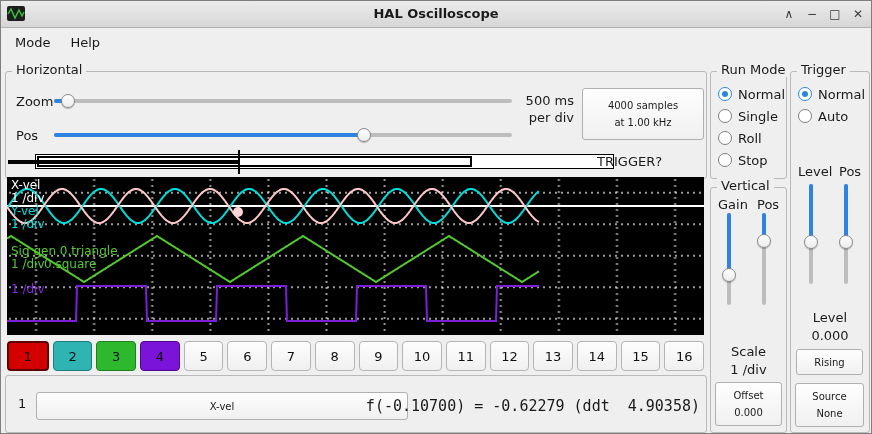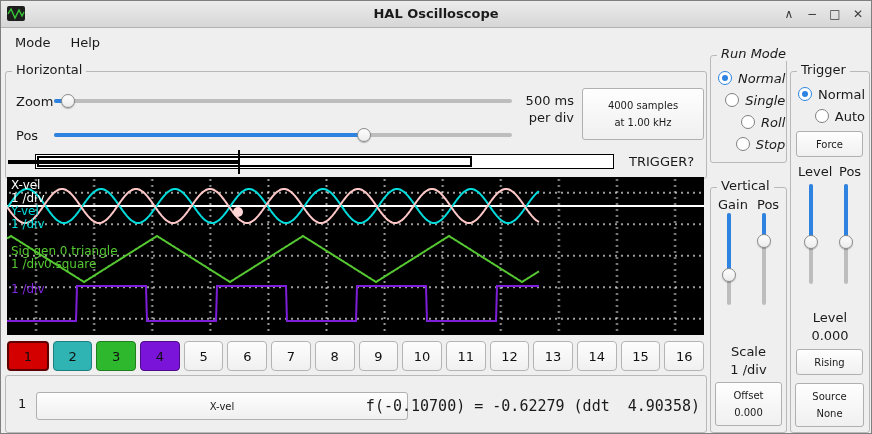--- a/index.html
+++ b/index.html
@@ -40,21 +40,21 @@
       radial-gradient(circle,rgba(225,225,225,.7) .8px,transparent 1.4px);
     background-size:58.1px 6px,6px 31.5px;}
   .scope svg{position:absolute;left:0;top:0;}
   .scope-label{position:absolute;font-size:12px;line-height:13px;white-space:nowrap;}
   .chan-row{position:absolute;left:6px;top:340px;width:697px;height:30px;display:flex;gap:4px;}
   .chan-btn{flex:1;height:30px;border:1px solid #b4b4b4;border-radius:4px;
     background:linear-gradient(#fdfdfd,#f0f0f0);font-family:inherit;font-size:13px;color:#101010;
     padding:0;box-sizing:border-box;}
   .chan-btn.sel{border-width:2px;}
   .radio-col{position:absolute;}
-  .radio-row{display:flex;align-items:center;gap:6px;height:22px;justify-content:flex-end;}
+  .radio-row{display:flex;align-items:center;gap:6px;height:22px;}
   .radio{width:14px;height:14px;border-radius:50%;background:#fff;border:1px solid #808080;
     box-sizing:border-box;position:relative;flex:none;}
   .radio.sel{border-color:var(--accent);}
   .radio.sel::after{content:"";position:absolute;left:3px;top:3px;width:6px;height:6px;border-radius:50%;background:var(--accent);}
   .readout{position:absolute;font-family:"DejaVu Sans Mono","Liberation Mono",monospace;font-size:15px;white-space:pre;}
   .center-text{position:absolute;left:0;right:0;text-align:center;white-space:nowrap;}
 </style>
 </head>
 <body>
 
@@ -102,21 +102,21 @@
       <div class="htrack"></div>
       <div class="hfill" style="width:310px;"></div>
       <div class="shandle" style="left:303px;top:1px;"></div>
     </div>
     <div class="timeline" style="left:2px;top:78px;width:622px;height:24px;">
       <div class="tl-rect" style="left:27px;top:4px;width:579px;height:15px;"></div>
       <div class="tl-inner" style="left:29px;top:6px;width:435px;height:11px;"></div>
       <div class="tl-bar" style="left:0;top:10px;width:231px;height:4px;"></div>
       <div class="tl-bar" style="left:230px;top:0;width:2px;height:24px;"></div>
     </div>
-    <span class="lbl" style="left:623px;top:82px;">TRIGGER?</span>
+    <span class="lbl" style="left:591px;top:82px;">TRIGGER?</span>
   </div>
 
   <div class="scope">
     <svg id="wave-svg" width="697" height="158">
         <polyline points="0,29.0 1,29.0 2,29.0 3,29.0 4,29.0 5,29.0 6,29.0 7,29.0 8,29.0 9,29.0 10,29.0 11,29.0 12,29.0 13,29.0 14,29.0 15,29.0 16,29.0 17,29.0 18,29.0 19,29.0 20,29.0 21,29.0 22,29.0 23,29.0 24,29.0 25,29.0 26,29.0 27,29.0 28,29.0 29,29.0 30,29.0 31,29.0 32,29.0 33,29.0 34,29.0 35,29.0 36,29.0 37,29.0 38,29.0 39,29.0 40,29.0 41,29.0 42,29.0 43,29.0 44,29.0 45,29.0 46,29.0 47,29.0 48,29.0 49,29.0 50,29.0 51,29.0 52,29.0 53,29.0 54,29.0 55,29.0 56,29.0 57,29.0 58,29.0 59,29.0 60,29.0 61,29.0 62,29.0 63,29.0 64,29.0 65,29.0 66,29.0 67,29.0 68,29.0 69,29.0 70,29.0 71,29.0 72,29.0 73,29.0 74,29.0 75,29.0 76,29.0 77,29.0 78,29.0 79,29.0 80,29.0 81,29.0 82,29.0 83,29.0 84,29.0 85,29.0 86,29.0 87,29.0 88,29.0 89,29.0 90,29.0 91,29.0 92,29.0 93,29.0 94,29.0 95,29.0 96,29.0 97,29.0 98,29.0 99,29.0 100,29.0 101,29.0 102,29.0 103,29.0 104,29.0 105,29.0 106,29.0 107,29.0 108,29.0 109,29.0 110,29.0 111,29.0 112,29.0 113,29.0 114,29.0 115,29.0 116,29.0 117,29.0 118,29.0 119,29.0 120,29.0 121,29.0 122,29.0 123,29.0 124,29.0 125,29.0 126,29.0 127,29.0 128,29.0 129,29.0 130,29.0 131,29.0 132,29.0 133,29.0 134,29.0 135,29.0 136,29.0 137,29.0 138,29.0 139,29.0 140,29.0 141,29.0 142,29.0 143,29.0 144,29.0 145,29.0 146,29.0 147,29.0 148,29.0 149,29.0 150,29.0 151,29.0 152,29.0 153,29.0 154,29.0 155,29.0 156,29.0 157,29.0 158,29.0 159,29.0 160,29.0 161,29.0 162,29.0 163,29.0 164,29.0 165,29.0 166,29.0 167,29.0 168,29.0 169,29.0 170,29.0 171,29.0 172,29.0 173,29.0 174,29.0 175,29.0 176,29.0 177,29.0 178,29.0 179,29.0 180,29.0 181,29.0 182,29.0 183,29.0 184,29.0 185,29.0 186,29.0 187,29.0 188,29.0 189,29.0 190,29.0 191,29.0 192,29.0 193,29.0 194,29.0 195,29.0 196,29.0 197,29.0 198,29.0 199,29.0 200,29.0 201,29.0 202,29.0 203,29.0 204,29.0 205,29.0 206,29.0 207,29.0 208,29.0 209,29.0 210,29.0 211,29.0 212,29.0 213,29.0 214,29.0 215,29.0 216,29.0 217,29.0 218,29.0 219,29.0 220,29.0 221,29.0 222,29.0 223,29.0 224,29.0 225,29.0 226,29.0 227,29.0 228,29.0 229,29.0 230,29.0 231,29.0 232,29.0 233,29.0 234,29.0 235,29.0 236,29.0 237,29.0 238,29.0 239,29.0 240,29.0 241,29.0 242,29.0 243,29.0 244,29.0 245,29.0 246,29.0 247,29.0 248,29.0 249,29.0 250,29.0 251,29.0 252,29.0 253,29.0 254,29.0 255,29.0 256,29.0 257,29.0 258,29.0 259,29.0 260,29.0 261,29.0 262,29.0 263,29.0 264,29.0 265,29.0 266,29.0 267,29.0 268,29.0 269,29.0 270,29.0 271,29.0 272,29.0 273,29.0 274,29.0 275,29.0 276,29.0 277,29.0 278,29.0 279,29.0 280,29.0 281,29.0 282,29.0 283,29.0 284,29.0 285,29.0 286,29.0 287,29.0 288,29.0 289,29.0 290,29.0 291,29.0 292,29.0 293,29.0 294,29.0 295,29.0 296,29.0 297,29.0 298,29.0 299,29.0 300,29.0 301,29.0 302,29.0 303,29.0 304,29.0 305,29.0 306,29.0 307,29.0 308,29.0 309,29.0 310,29.0 311,29.0 312,29.0 313,29.0 314,29.0 315,29.0 316,29.0 317,29.0 318,29.0 319,29.0 320,29.0 321,29.0 322,29.0 323,29.0 324,29.0 325,29.0 326,29.0 327,29.0 328,29.0 329,29.0 330,29.0 331,29.0 332,29.0 333,29.0 334,29.0 335,29.0 336,29.0 337,29.0 338,29.0 339,29.0 340,29.0 341,29.0 342,29.0 343,29.0 344,29.0 345,29.0 346,29.0 347,29.0 348,29.0 349,29.0 350,29.0 351,29.0 352,29.0 353,29.0 354,29.0 355,29.0 356,29.0 357,29.0 358,29.0 359,29.0 360,29.0 361,29.0 362,29.0 363,29.0 364,29.0 365,29.0 366,29.0 367,29.0 368,29.0 369,29.0 370,29.0 371,29.0 372,29.0 373,29.0 374,29.0 375,29.0 376,29.0 377,29.0 378,29.0 379,29.0 380,29.0 381,29.0 382,29.0 383,29.0 384,29.0 385,29.0 386,29.0 387,29.0 388,29.0 389,29.0 390,29.0 391,29.0 392,29.0 393,29.0 394,29.0 395,29.0 396,29.0 397,29.0 398,29.0 399,29.0 400,29.0 401,29.0 402,29.0 403,29.0 404,29.0 405,29.0 406,29.0 407,29.0 408,29.0 409,29.0 410,29.0 411,29.0 412,29.0 413,29.0 414,29.0 415,29.0 416,29.0 417,29.0 418,29.0 419,29.0 420,29.0 421,29.0 422,29.0 423,29.0 424,29.0 425,29.0 426,29.0 427,29.0 428,29.0 429,29.0 430,29.0 431,29.0 432,29.0 433,29.0 434,29.0 435,29.0 436,29.0 437,29.0 438,29.0 439,29.0 440,29.0 441,29.0 442,29.0 443,29.0 444,29.0 445,29.0 446,29.0 447,29.0 448,29.0 449,29.0 450,29.0 451,29.0 452,29.0 453,29.0 454,29.0 455,29.0 456,29.0 457,29.0 458,29.0 459,29.0 460,29.0 461,29.0 462,29.0 463,29.0 464,29.0 465,29.0 466,29.0 467,29.0 468,29.0 469,29.0 470,29.0 471,29.0 472,29.0 473,29.0 474,29.0 475,29.0 476,29.0 477,29.0 478,29.0 479,29.0 480,29.0 481,29.0 482,29.0 483,29.0 484,29.0 485,29.0 486,29.0 487,29.0 488,29.0 489,29.0 490,29.0 491,29.0 492,29.0 493,29.0 494,29.0 495,29.0 496,29.0 497,29.0 498,29.0 499,29.0 500,29.0 501,29.0 502,29.0 503,29.0 504,29.0 505,29.0 506,29.0 507,29.0 508,29.0 509,29.0 510,29.0 511,29.0 512,29.0 513,29.0 514,29.0 515,29.0 516,29.0 517,29.0 518,29.0 519,29.0 520,29.0 521,29.0 522,29.0 523,29.0 524,29.0 525,29.0 526,29.0 527,29.0 528,29.0 529,29.0 530,29.0 531,29.0 532,29.0 533,29.0 534,29.0 535,29.0 536,29.0 537,29.0 538,29.0 539,29.0 540,29.0 541,29.0 542,29.0 543,29.0 544,29.0 545,29.0 546,29.0 547,29.0 548,29.0 549,29.0 550,29.0 551,29.0 552,29.0 553,29.0 554,29.0 555,29.0 556,29.0 557,29.0 558,29.0 559,29.0 560,29.0 561,29.0 562,29.0 563,29.0 564,29.0 565,29.0 566,29.0 567,29.0 568,29.0 569,29.0 570,29.0 571,29.0 572,29.0 573,29.0 574,29.0 575,29.0 576,29.0 577,29.0 578,29.0 579,29.0 580,29.0 581,29.0 582,29.0 583,29.0 584,29.0 585,29.0 586,29.0 587,29.0 588,29.0 589,29.0 590,29.0 591,29.0 592,29.0 593,29.0 594,29.0 595,29.0 596,29.0 597,29.0 598,29.0 599,29.0 600,29.0 601,29.0 602,29.0 603,29.0 604,29.0 605,29.0 606,29.0 607,29.0 608,29.0 609,29.0 610,29.0 611,29.0 612,29.0 613,29.0 614,29.0 615,29.0 616,29.0 617,29.0 618,29.0 619,29.0 620,29.0 621,29.0 622,29.0 623,29.0 624,29.0 625,29.0 626,29.0 627,29.0 628,29.0 629,29.0 630,29.0 631,29.0 632,29.0 633,29.0 634,29.0 635,29.0 636,29.0 637,29.0 638,29.0 639,29.0 640,29.0 641,29.0 642,29.0 643,29.0 644,29.0 645,29.0 646,29.0 647,29.0 648,29.0 649,29.0 650,29.0 651,29.0 652,29.0 653,29.0 654,29.0 655,29.0 656,29.0 657,29.0 658,29.0 659,29.0 660,29.0 661,29.0 662,29.0 663,29.0 664,29.0 665,29.0 666,29.0 667,29.0 668,29.0 669,29.0 670,29.0 671,29.0 672,29.0 673,29.0 674,29.0 675,29.0 676,29.0 677,29.0 678,29.0 679,29.0 680,29.0 681,29.0 682,29.0 683,29.0 684,29.0 685,29.0 686,29.0 687,29.0 688,29.0 689,29.0 690,29.0 691,29.0 692,29.0 693,29.0 694,29.0 695,29.0 696,29.0 697,29.0" fill="none" stroke="#ffffff" stroke-width="2"></polyline>
         <polyline points="0,31.2 1,29.7 2,28.3 3,26.8 4,25.4 5,24.0 6,22.7 7,21.3 8,20.1 9,18.9 10,17.8 11,16.7 12,15.8 13,14.9 14,14.2 15,13.5 16,13.0 17,12.5 18,12.2 19,12.1 20,12.0 21,12.1 22,12.2 23,12.5 24,13.0 25,13.5 26,14.2 27,14.9 28,15.8 29,16.7 30,17.8 31,18.9 32,20.1 33,21.3 34,22.7 35,24.0 36,25.4 37,26.8 38,28.3 39,29.7 40,31.2 41,32.6 42,34.0 43,35.3 44,36.7 45,37.9 46,39.1 47,40.2 48,41.3 49,42.2 50,43.1 51,43.8 52,44.5 53,45.0 54,45.5 55,45.8 56,45.9 57,46.0 58,45.9 59,45.8 60,45.5 61,45.0 62,44.5 63,43.8 64,43.1 65,42.2 66,41.3 67,40.2 68,39.1 69,37.9 70,36.7 71,35.3 72,34.0 73,32.6 74,31.2 75,29.7 76,28.3 77,26.8 78,25.4 79,24.0 80,22.7 81,21.3 82,20.1 83,18.9 84,17.8 85,16.7 86,15.8 87,14.9 88,14.2 89,13.5 90,13.0 91,12.5 92,12.2 93,12.1 94,12.0 95,12.1 96,12.2 97,12.5 98,13.0 99,13.5 100,14.2 101,14.9 102,15.8 103,16.7 104,17.8 105,18.9 106,20.1 107,21.3 108,22.7 109,24.0 110,25.4 111,26.8 112,28.3 113,29.7 114,31.2 115,32.6 116,34.0 117,35.3 118,36.7 119,37.9 120,39.1 121,40.2 122,41.3 123,42.2 124,43.1 125,43.8 126,44.5 127,45.0 128,45.5 129,45.8 130,45.9 131,46.0 132,45.9 133,45.8 134,45.5 135,45.0 136,44.5 137,43.8 138,43.1 139,42.2 140,41.3 141,40.2 142,39.1 143,37.9 144,36.7 145,35.3 146,34.0 147,32.6 148,31.2 149,29.7 150,28.3 151,26.8 152,25.4 153,24.0 154,22.7 155,21.3 156,20.1 157,18.9 158,17.8 159,16.7 160,15.8 161,14.9 162,14.2 163,13.5 164,13.0 165,12.5 166,12.2 167,12.1 168,12.0 169,12.1 170,12.2 171,12.5 172,13.0 173,13.5 174,14.2 175,14.9 176,15.8 177,16.7 178,17.8 179,18.9 180,20.1 181,21.3 182,22.7 183,24.0 184,25.4 185,26.8 186,28.3 187,29.7 188,31.2 189,32.6 190,34.0 191,35.3 192,36.7 193,37.9 194,39.1 195,40.2 196,41.3 197,42.2 198,43.1 199,43.8 200,44.5 201,45.0 202,45.5 203,45.8 204,45.9 205,46.0 206,45.9 207,45.8 208,45.5 209,45.0 210,44.5 211,43.8 212,43.1 213,42.2 214,41.3 215,40.2 216,39.1 217,37.9 218,36.7 219,35.3 220,34.0 221,32.6 222,31.2 223,29.7 224,28.3 225,26.8 226,25.4 227,24.0 228,22.7 229,21.3 230,20.1 231,18.9 232,17.8 233,16.7 234,15.8 235,14.9 236,14.2 237,13.5 238,13.0 239,12.5 240,12.2 241,12.1 242,12.0 243,12.1 244,12.2 245,12.5 246,13.0 247,13.5 248,14.2 249,14.9 250,15.8 251,16.7 252,17.8 253,18.9 254,20.1 255,21.3 256,22.7 257,24.0 258,25.4 259,26.8 260,28.3 261,29.7 262,31.2 263,32.6 264,34.0 265,35.3 266,36.7 267,37.9 268,39.1 269,40.2 270,41.3 271,42.2 272,43.1 273,43.8 274,44.5 275,45.0 276,45.5 277,45.8 278,45.9 279,46.0 280,45.9 281,45.8 282,45.5 283,45.0 284,44.5 285,43.8 286,43.1 287,42.2 288,41.3 289,40.2 290,39.1 291,37.9 292,36.7 293,35.3 294,34.0 295,32.6 296,31.2 297,29.7 298,28.3 299,26.8 300,25.4 301,24.0 302,22.7 303,21.3 304,20.1 305,18.9 306,17.8 307,16.7 308,15.8 309,14.9 310,14.2 311,13.5 312,13.0 313,12.5 314,12.2 315,12.1 316,12.0 317,12.1 318,12.2 319,12.5 320,13.0 321,13.5 322,14.2 323,14.9 324,15.8 325,16.7 326,17.8 327,18.9 328,20.1 329,21.3 330,22.7 331,24.0 332,25.4 333,26.8 334,28.3 335,29.7 336,31.2 337,32.6 338,34.0 339,35.3 340,36.7 341,37.9 342,39.1 343,40.2 344,41.3 345,42.2 346,43.1 347,43.8 348,44.5 349,45.0 350,45.5 351,45.8 352,45.9 353,46.0 354,45.9 355,45.8 356,45.5 357,45.0 358,44.5 359,43.8 360,43.1 361,42.2 362,41.3 363,40.2 364,39.1 365,37.9 366,36.7 367,35.3 368,34.0 369,32.6 370,31.2 371,29.7 372,28.3 373,26.8 374,25.4 375,24.0 376,22.7 377,21.3 378,20.1 379,18.9 380,17.8 381,16.7 382,15.8 383,14.9 384,14.2 385,13.5 386,13.0 387,12.5 388,12.2 389,12.1 390,12.0 391,12.1 392,12.2 393,12.5 394,13.0 395,13.5 396,14.2 397,14.9 398,15.8 399,16.7 400,17.8 401,18.9 402,20.1 403,21.3 404,22.7 405,24.0 406,25.4 407,26.8 408,28.3 409,29.7 410,31.2 411,32.6 412,34.0 413,35.3 414,36.7 415,37.9 416,39.1 417,40.2 418,41.3 419,42.2 420,43.1 421,43.8 422,44.5 423,45.0 424,45.5 425,45.8 426,45.9 427,46.0 428,45.9 429,45.8 430,45.5 431,45.0 432,44.5 433,43.8 434,43.1 435,42.2 436,41.3 437,40.2 438,39.1 439,37.9 440,36.7 441,35.3 442,34.0 443,32.6 444,31.2 445,29.7 446,28.3 447,26.8 448,25.4 449,24.0 450,22.7 451,21.3 452,20.1 453,18.9 454,17.8 455,16.7 456,15.8 457,14.9 458,14.2 459,13.5 460,13.0 461,12.5 462,12.2 463,12.1 464,12.0 465,12.1 466,12.2 467,12.5 468,13.0 469,13.5 470,14.2 471,14.9 472,15.8 473,16.7 474,17.8 475,18.9 476,20.1 477,21.3 478,22.7 479,24.0 480,25.4 481,26.8 482,28.3 483,29.7 484,31.2 485,32.6 486,34.0 487,35.3 488,36.7 489,37.9 490,39.1 491,40.2 492,41.3 493,42.2 494,43.1 495,43.8 496,44.5 497,45.0 498,45.5 499,45.8 500,45.9 501,46.0 502,45.9 503,45.8 504,45.5 505,45.0 506,44.5 507,43.8 508,43.1 509,42.2 510,41.3 511,40.2 512,39.1 513,37.9 514,36.7 515,35.3 516,34.0 517,32.6 518,31.2 519,29.7 520,28.3 521,26.8 522,25.4 523,24.0 524,22.7 525,21.3 526,20.1 527,18.9 528,17.8 529,16.7 530,15.8 531,14.9 532,14.2" fill="none" stroke="#00dcdc" stroke-width="2"></polyline>
         <polyline points="0,29.7 1,31.2 2,32.6 3,34.0 4,35.3 5,36.7 6,37.9 7,39.1 8,40.2 9,41.3 10,42.2 11,43.1 12,43.8 13,44.5 14,45.0 15,45.5 16,45.8 17,45.9 18,46.0 19,45.9 20,45.8 21,45.5 22,45.0 23,44.5 24,43.8 25,43.1 26,42.2 27,41.3 28,40.2 29,39.1 30,37.9 31,36.7 32,35.3 33,34.0 34,32.6 35,31.2 36,29.7 37,28.3 38,26.8 39,25.4 40,24.0 41,22.7 42,21.3 43,20.1 44,18.9 45,17.8 46,16.7 47,15.8 48,14.9 49,14.2 50,13.5 51,13.0 52,12.5 53,12.2 54,12.1 55,12.0 56,12.1 57,12.2 58,12.5 59,13.0 60,13.5 61,14.2 62,14.9 63,15.8 64,16.7 65,17.8 66,18.9 67,20.1 68,21.3 69,22.7 70,24.0 71,25.4 72,26.8 73,28.3 74,29.7 75,31.2 76,32.6 77,34.0 78,35.3 79,36.7 80,37.9 81,39.1 82,40.2 83,41.3 84,42.2 85,43.1 86,43.8 87,44.5 88,45.0 89,45.5 90,45.8 91,45.9 92,46.0 93,45.9 94,45.8 95,45.5 96,45.0 97,44.5 98,43.8 99,43.1 100,42.2 101,41.3 102,40.2 103,39.1 104,37.9 105,36.7 106,35.3 107,34.0 108,32.6 109,31.2 110,29.7 111,28.3 112,26.8 113,25.4 114,24.0 115,22.7 116,21.3 117,20.1 118,18.9 119,17.8 120,16.7 121,15.8 122,14.9 123,14.2 124,13.5 125,13.0 126,12.5 127,12.2 128,12.1 129,12.0 130,12.1 131,12.2 132,12.5 133,13.0 134,13.5 135,14.2 136,14.9 137,15.8 138,16.7 139,17.8 140,18.9 141,20.1 142,21.3 143,22.7 144,24.0 145,25.4 146,26.8 147,28.3 148,29.7 149,31.2 150,32.6 151,34.0 152,35.3 153,36.7 154,37.9 155,39.1 156,40.2 157,41.3 158,42.2 159,43.1 160,43.8 161,44.5 162,45.0 163,45.5 164,45.8 165,45.9 166,46.0 167,45.9 168,45.8 169,45.5 170,45.0 171,44.5 172,43.8 173,43.1 174,42.2 175,41.3 176,40.2 177,39.1 178,37.9 179,36.7 180,35.3 181,34.0 182,32.6 183,31.2 184,29.7 185,28.3 186,26.8 187,25.4 188,24.0 189,22.7 190,21.3 191,20.1 192,18.9 193,17.8 194,16.7 195,15.8 196,14.9 197,14.2 198,13.5 199,13.0 200,12.5 201,12.2 202,12.1 203,12.0 204,12.1 205,12.2 206,12.5 207,13.0 208,13.5 209,14.2 210,14.9 211,15.8 212,16.7 213,17.8 214,18.9 215,20.1 216,21.3 217,22.7 218,24.0 219,25.4 220,26.8 221,28.3 222,29.7 223,31.2 224,32.6 225,34.0 226,35.3 227,36.7 228,37.9 229,39.1 230,40.2 231,41.3 232,42.2 233,43.1 234,43.8 235,44.5 236,45.0 237,45.5 238,45.8 239,45.9 240,46.0 241,45.9 242,45.8 243,45.5 244,45.0 245,44.5 246,43.8 247,43.1 248,42.2 249,41.3 250,40.2 251,39.1 252,37.9 253,36.7 254,35.3 255,34.0 256,32.6 257,31.2 258,29.7 259,28.3 260,26.8 261,25.4 262,24.0 263,22.7 264,21.3 265,20.1 266,18.9 267,17.8 268,16.7 269,15.8 270,14.9 271,14.2 272,13.5 273,13.0 274,12.5 275,12.2 276,12.1 277,12.0 278,12.1 279,12.2 280,12.5 281,13.0 282,13.5 283,14.2 284,14.9 285,15.8 286,16.7 287,17.8 288,18.9 289,20.1 290,21.3 291,22.7 292,24.0 293,25.4 294,26.8 295,28.3 296,29.7 297,31.2 298,32.6 299,34.0 300,35.3 301,36.7 302,37.9 303,39.1 304,40.2 305,41.3 306,42.2 307,43.1 308,43.8 309,44.5 310,45.0 311,45.5 312,45.8 313,45.9 314,46.0 315,45.9 316,45.8 317,45.5 318,45.0 319,44.5 320,43.8 321,43.1 322,42.2 323,41.3 324,40.2 325,39.1 326,37.9 327,36.7 328,35.3 329,34.0 330,32.6 331,31.2 332,29.7 333,28.3 334,26.8 335,25.4 336,24.0 337,22.7 338,21.3 339,20.1 340,18.9 341,17.8 342,16.7 343,15.8 344,14.9 345,14.2 346,13.5 347,13.0 348,12.5 349,12.2 350,12.1 351,12.0 352,12.1 353,12.2 354,12.5 355,13.0 356,13.5 357,14.2 358,14.9 359,15.8 360,16.7 361,17.8 362,18.9 363,20.1 364,21.3 365,22.7 366,24.0 367,25.4 368,26.8 369,28.3 370,29.7 371,31.2 372,32.6 373,34.0 374,35.3 375,36.7 376,37.9 377,39.1 378,40.2 379,41.3 380,42.2 381,43.1 382,43.8 383,44.5 384,45.0 385,45.5 386,45.8 387,45.9 388,46.0 389,45.9 390,45.8 391,45.5 392,45.0 393,44.5 394,43.8 395,43.1 396,42.2 397,41.3 398,40.2 399,39.1 400,37.9 401,36.7 402,35.3 403,34.0 404,32.6 405,31.2 406,29.7 407,28.3 408,26.8 409,25.4 410,24.0 411,22.7 412,21.3 413,20.1 414,18.9 415,17.8 416,16.7 417,15.8 418,14.9 419,14.2 420,13.5 421,13.0 422,12.5 423,12.2 424,12.1 425,12.0 426,12.1 427,12.2 428,12.5 429,13.0 430,13.5 431,14.2 432,14.9 433,15.8 434,16.7 435,17.8 436,18.9 437,20.1 438,21.3 439,22.7 440,24.0 441,25.4 442,26.8 443,28.3 444,29.7 445,31.2 446,32.6 447,34.0 448,35.3 449,36.7 450,37.9 451,39.1 452,40.2 453,41.3 454,42.2 455,43.1 456,43.8 457,44.5 458,45.0 459,45.5 460,45.8 461,45.9 462,46.0 463,45.9 464,45.8 465,45.5 466,45.0 467,44.5 468,43.8 469,43.1 470,42.2 471,41.3 472,40.2 473,39.1 474,37.9 475,36.7 476,35.3 477,34.0 478,32.6 479,31.2 480,29.7 481,28.3 482,26.8 483,25.4 484,24.0 485,22.7 486,21.3 487,20.1 488,18.9 489,17.8 490,16.7 491,15.8 492,14.9 493,14.2 494,13.5 495,13.0 496,12.5 497,12.2 498,12.1 499,12.0 500,12.1 501,12.2 502,12.5 503,13.0 504,13.5 505,14.2 506,14.9 507,15.8 508,16.7 509,17.8 510,18.9 511,20.1 512,21.3 513,22.7 514,24.0 515,25.4 516,26.8 517,28.3 518,29.7 519,31.2 520,32.6 521,34.0 522,35.3 523,36.7 524,37.9 525,39.1 526,40.2 527,41.3 528,42.2 529,43.1 530,43.8 531,44.5 532,45.0" fill="none" stroke="#ffc8c8" stroke-width="2"></polyline>
         <polyline points="0,61.5 1,60.9 2,60.3 3,59.6 4,59.0 5,59.6 6,60.3 7,60.9 8,61.5 9,62.2 10,62.8 11,63.4 12,64.0 13,64.7 14,65.3 15,65.9 16,66.6 17,67.2 18,67.8 19,68.5 20,69.1 21,69.7 22,70.3 23,71.0 24,71.6 25,72.2 26,72.9 27,73.5 28,74.1 29,74.8 30,75.4 31,76.0 32,76.6 33,77.3 34,77.9 35,78.5 36,79.2 37,79.8 38,80.4 39,81.1 40,81.7 41,82.3 42,82.9 43,83.6 44,84.2 45,84.8 46,85.5 47,86.1 48,86.7 49,87.4 50,88.0 51,88.6 52,89.2 53,89.9 54,90.5 55,91.1 56,91.8 57,92.4 58,93.0 59,93.7 60,94.3 61,94.9 62,95.5 63,96.2 64,96.8 65,97.4 66,98.1 67,98.7 68,99.3 69,100.0 70,100.6 71,101.2 72,101.8 73,102.5 74,103.1 75,103.7 76,104.4 77,105.0 78,104.4 79,103.7 80,103.1 81,102.5 82,101.8 83,101.2 84,100.6 85,100.0 86,99.3 87,98.7 88,98.1 89,97.4 90,96.8 91,96.2 92,95.5 93,94.9 94,94.3 95,93.7 96,93.0 97,92.4 98,91.8 99,91.1 100,90.5 101,89.9 102,89.2 103,88.6 104,88.0 105,87.4 106,86.7 107,86.1 108,85.5 109,84.8 110,84.2 111,83.6 112,82.9 113,82.3 114,81.7 115,81.1 116,80.4 117,79.8 118,79.2 119,78.5 120,77.9 121,77.3 122,76.6 123,76.0 124,75.4 125,74.8 126,74.1 127,73.5 128,72.9 129,72.2 130,71.6 131,71.0 132,70.3 133,69.7 134,69.1 135,68.5 136,67.8 137,67.2 138,66.6 139,65.9 140,65.3 141,64.7 142,64.0 143,63.4 144,62.8 145,62.2 146,61.5 147,60.9 148,60.3 149,59.6 150,59.0 151,59.6 152,60.3 153,60.9 154,61.5 155,62.2 156,62.8 157,63.4 158,64.0 159,64.7 160,65.3 161,65.9 162,66.6 163,67.2 164,67.8 165,68.5 166,69.1 167,69.7 168,70.3 169,71.0 170,71.6 171,72.2 172,72.9 173,73.5 174,74.1 175,74.8 176,75.4 177,76.0 178,76.6 179,77.3 180,77.9 181,78.5 182,79.2 183,79.8 184,80.4 185,81.1 186,81.7 187,82.3 188,82.9 189,83.6 190,84.2 191,84.8 192,85.5 193,86.1 194,86.7 195,87.4 196,88.0 197,88.6 198,89.2 199,89.9 200,90.5 201,91.1 202,91.8 203,92.4 204,93.0 205,93.7 206,94.3 207,94.9 208,95.5 209,96.2 210,96.8 211,97.4 212,98.1 213,98.7 214,99.3 215,100.0 216,100.6 217,101.2 218,101.8 219,102.5 220,103.1 221,103.7 222,104.4 223,105.0 224,104.4 225,103.7 226,103.1 227,102.5 228,101.8 229,101.2 230,100.6 231,100.0 232,99.3 233,98.7 234,98.1 235,97.4 236,96.8 237,96.2 238,95.5 239,94.9 240,94.3 241,93.7 242,93.0 243,92.4 244,91.8 245,91.1 246,90.5 247,89.9 248,89.2 249,88.6 250,88.0 251,87.4 252,86.7 253,86.1 254,85.5 255,84.8 256,84.2 257,83.6 258,82.9 259,82.3 260,81.7 261,81.1 262,80.4 263,79.8 264,79.2 265,78.5 266,77.9 267,77.3 268,76.6 269,76.0 270,75.4 271,74.8 272,74.1 273,73.5 274,72.9 275,72.2 276,71.6 277,71.0 278,70.3 279,69.7 280,69.1 281,68.5 282,67.8 283,67.2 284,66.6 285,65.9 286,65.3 287,64.7 288,64.0 289,63.4 290,62.8 291,62.2 292,61.5 293,60.9 294,60.3 295,59.6 296,59.0 297,59.6 298,60.3 299,60.9 300,61.5 301,62.2 302,62.8 303,63.4 304,64.0 305,64.7 306,65.3 307,65.9 308,66.6 309,67.2 310,67.8 311,68.5 312,69.1 313,69.7 314,70.3 315,71.0 316,71.6 317,72.2 318,72.9 319,73.5 320,74.1 321,74.8 322,75.4 323,76.0 324,76.6 325,77.3 326,77.9 327,78.5 328,79.2 329,79.8 330,80.4 331,81.1 332,81.7 333,82.3 334,82.9 335,83.6 336,84.2 337,84.8 338,85.5 339,86.1 340,86.7 341,87.4 342,88.0 343,88.6 344,89.2 345,89.9 346,90.5 347,91.1 348,91.8 349,92.4 350,93.0 351,93.7 352,94.3 353,94.9 354,95.5 355,96.2 356,96.8 357,97.4 358,98.1 359,98.7 360,99.3 361,100.0 362,100.6 363,101.2 364,101.8 365,102.5 366,103.1 367,103.7 368,104.4 369,105.0 370,104.4 371,103.7 372,103.1 373,102.5 374,101.8 375,101.2 376,100.6 377,100.0 378,99.3 379,98.7 380,98.1 381,97.4 382,96.8 383,96.2 384,95.5 385,94.9 386,94.3 387,93.7 388,93.0 389,92.4 390,91.8 391,91.1 392,90.5 393,89.9 394,89.2 395,88.6 396,88.0 397,87.4 398,86.7 399,86.1 400,85.5 401,84.8 402,84.2 403,83.6 404,82.9 405,82.3 406,81.7 407,81.1 408,80.4 409,79.8 410,79.2 411,78.5 412,77.9 413,77.3 414,76.6 415,76.0 416,75.4 417,74.8 418,74.1 419,73.5 420,72.9 421,72.2 422,71.6 423,71.0 424,70.3 425,69.7 426,69.1 427,68.5 428,67.8 429,67.2 430,66.6 431,65.9 432,65.3 433,64.7 434,64.0 435,63.4 436,62.8 437,62.2 438,61.5 439,60.9 440,60.3 441,59.6 442,59.0 443,59.6 444,60.3 445,60.9 446,61.5 447,62.2 448,62.8 449,63.4 450,64.0 451,64.7 452,65.3 453,65.9 454,66.6 455,67.2 456,67.8 457,68.5 458,69.1 459,69.7 460,70.3 461,71.0 462,71.6 463,72.2 464,72.9 465,73.5 466,74.1 467,74.8 468,75.4 469,76.0 470,76.6 471,77.3 472,77.9 473,78.5 474,79.2 475,79.8 476,80.4 477,81.1 478,81.7 479,82.3 480,82.9 481,83.6 482,84.2 483,84.8 484,85.5 485,86.1 486,86.7 487,87.4 488,88.0 489,88.6 490,89.2 491,89.9 492,90.5 493,91.1 494,91.8 495,92.4 496,93.0 497,93.7 498,94.3 499,94.9 500,95.5 501,96.2 502,96.8 503,97.4 504,98.1 505,98.7 506,99.3 507,100.0 508,100.6 509,101.2 510,101.8 511,102.5 512,103.1 513,103.7 514,104.4 515,105.0 516,104.4 517,103.7 518,103.1 519,102.5 520,101.8 521,101.2 522,100.6 523,100.0 524,99.3 525,98.7 526,98.1 527,97.4 528,96.8 529,96.2 530,95.5 531,94.9 532,94.3" fill="none" stroke="#55c832" stroke-width="2"></polyline>
         <polyline points="0,144.0 1,144.0 2,144.0 3,144.0 4,144.0 5,144.0 6,144.0 7,144.0 8,144.0 9,144.0 10,144.0 11,144.0 12,144.0 13,144.0 14,144.0 15,144.0 16,144.0 17,144.0 18,144.0 19,144.0 20,144.0 21,144.0 22,144.0 23,144.0 24,144.0 25,144.0 26,144.0 27,144.0 28,144.0 29,144.0 30,144.0 31,144.0 32,144.0 33,144.0 34,144.0 35,144.0 36,144.0 37,144.0 38,144.0 39,144.0 40,144.0 41,144.0 42,144.0 43,144.0 44,144.0 45,144.0 46,144.0 47,144.0 48,144.0 49,144.0 50,144.0 51,144.0 52,144.0 53,144.0 54,144.0 55,144.0 56,144.0 57,144.0 58,144.0 59,144.0 60,144.0 61,144.0 62,144.0 63,144.0 64,144.0 65,144.0 66,144.0 67,144.0 68,144.0 69,144.0 70,109.0 71,109.0 72,109.0 73,109.0 74,109.0 75,109.0 76,109.0 77,109.0 78,109.0 79,109.0 80,109.0 81,109.0 82,109.0 83,109.0 84,109.0 85,109.0 86,109.0 87,109.0 88,109.0 89,109.0 90,109.0 91,109.0 92,109.0 93,109.0 94,109.0 95,109.0 96,109.0 97,109.0 98,109.0 99,109.0 100,109.0 101,109.0 102,109.0 103,109.0 104,109.0 105,109.0 106,109.0 107,109.0 108,109.0 109,109.0 110,109.0 111,109.0 112,109.0 113,109.0 114,109.0 115,109.0 116,109.0 117,109.0 118,109.0 119,109.0 120,109.0 121,109.0 122,109.0 123,109.0 124,109.0 125,109.0 126,109.0 127,109.0 128,109.0 129,109.0 130,109.0 131,109.0 132,109.0 133,109.0 134,109.0 135,109.0 136,109.0 137,109.0 138,109.0 139,109.0 140,144.0 141,144.0 142,144.0 143,144.0 144,144.0 145,144.0 146,144.0 147,144.0 148,144.0 149,144.0 150,144.0 151,144.0 152,144.0 153,144.0 154,144.0 155,144.0 156,144.0 157,144.0 158,144.0 159,144.0 160,144.0 161,144.0 162,144.0 163,144.0 164,144.0 165,144.0 166,144.0 167,144.0 168,144.0 169,144.0 170,144.0 171,144.0 172,144.0 173,144.0 174,144.0 175,144.0 176,144.0 177,144.0 178,144.0 179,144.0 180,144.0 181,144.0 182,144.0 183,144.0 184,144.0 185,144.0 186,144.0 187,144.0 188,144.0 189,144.0 190,144.0 191,144.0 192,144.0 193,144.0 194,144.0 195,144.0 196,144.0 197,144.0 198,144.0 199,144.0 200,144.0 201,144.0 202,144.0 203,144.0 204,144.0 205,144.0 206,144.0 207,144.0 208,144.0 209,144.0 210,109.0 211,109.0 212,109.0 213,109.0 214,109.0 215,109.0 216,109.0 217,109.0 218,109.0 219,109.0 220,109.0 221,109.0 222,109.0 223,109.0 224,109.0 225,109.0 226,109.0 227,109.0 228,109.0 229,109.0 230,109.0 231,109.0 232,109.0 233,109.0 234,109.0 235,109.0 236,109.0 237,109.0 238,109.0 239,109.0 240,109.0 241,109.0 242,109.0 243,109.0 244,109.0 245,109.0 246,109.0 247,109.0 248,109.0 249,109.0 250,109.0 251,109.0 252,109.0 253,109.0 254,109.0 255,109.0 256,109.0 257,109.0 258,109.0 259,109.0 260,109.0 261,109.0 262,109.0 263,109.0 264,109.0 265,109.0 266,109.0 267,109.0 268,109.0 269,109.0 270,109.0 271,109.0 272,109.0 273,109.0 274,109.0 275,109.0 276,109.0 277,109.0 278,109.0 279,109.0 280,144.0 281,144.0 282,144.0 283,144.0 284,144.0 285,144.0 286,144.0 287,144.0 288,144.0 289,144.0 290,144.0 291,144.0 292,144.0 293,144.0 294,144.0 295,144.0 296,144.0 297,144.0 298,144.0 299,144.0 300,144.0 301,144.0 302,144.0 303,144.0 304,144.0 305,144.0 306,144.0 307,144.0 308,144.0 309,144.0 310,144.0 311,144.0 312,144.0 313,144.0 314,144.0 315,144.0 316,144.0 317,144.0 318,144.0 319,144.0 320,144.0 321,144.0 322,144.0 323,144.0 324,144.0 325,144.0 326,144.0 327,144.0 328,144.0 329,144.0 330,144.0 331,144.0 332,144.0 333,144.0 334,144.0 335,144.0 336,144.0 337,144.0 338,144.0 339,144.0 340,144.0 341,144.0 342,144.0 343,144.0 344,144.0 345,144.0 346,144.0 347,144.0 348,144.0 349,144.0 350,109.0 351,109.0 352,109.0 353,109.0 354,109.0 355,109.0 356,109.0 357,109.0 358,109.0 359,109.0 360,109.0 361,109.0 362,109.0 363,109.0 364,109.0 365,109.0 366,109.0 367,109.0 368,109.0 369,109.0 370,109.0 371,109.0 372,109.0 373,109.0 374,109.0 375,109.0 376,109.0 377,109.0 378,109.0 379,109.0 380,109.0 381,109.0 382,109.0 383,109.0 384,109.0 385,109.0 386,109.0 387,109.0 388,109.0 389,109.0 390,109.0 391,109.0 392,109.0 393,109.0 394,109.0 395,109.0 396,109.0 397,109.0 398,109.0 399,109.0 400,109.0 401,109.0 402,109.0 403,109.0 404,109.0 405,109.0 406,109.0 407,109.0 408,109.0 409,109.0 410,109.0 411,109.0 412,109.0 413,109.0 414,109.0 415,109.0 416,109.0 417,109.0 418,109.0 419,109.0 420,144.0 421,144.0 422,144.0 423,144.0 424,144.0 425,144.0 426,144.0 427,144.0 428,144.0 429,144.0 430,144.0 431,144.0 432,144.0 433,144.0 434,144.0 435,144.0 436,144.0 437,144.0 438,144.0 439,144.0 440,144.0 441,144.0 442,144.0 443,144.0 444,144.0 445,144.0 446,144.0 447,144.0 448,144.0 449,144.0 450,144.0 451,144.0 452,144.0 453,144.0 454,144.0 455,144.0 456,144.0 457,144.0 458,144.0 459,144.0 460,144.0 461,144.0 462,144.0 463,144.0 464,144.0 465,144.0 466,144.0 467,144.0 468,144.0 469,144.0 470,144.0 471,144.0 472,144.0 473,144.0 474,144.0 475,144.0 476,144.0 477,144.0 478,144.0 479,144.0 480,144.0 481,144.0 482,144.0 483,144.0 484,144.0 485,144.0 486,144.0 487,144.0 488,144.0 489,144.0 490,109.0 491,109.0 492,109.0 493,109.0 494,109.0 495,109.0 496,109.0 497,109.0 498,109.0 499,109.0 500,109.0 501,109.0 502,109.0 503,109.0 504,109.0 505,109.0 506,109.0 507,109.0 508,109.0 509,109.0 510,109.0 511,109.0 512,109.0 513,109.0 514,109.0 515,109.0 516,109.0 517,109.0 518,109.0 519,109.0 520,109.0 521,109.0 522,109.0 523,109.0 524,109.0 525,109.0 526,109.0 527,109.0 528,109.0 529,109.0 530,109.0 531,109.0 532,109.0" fill="none" stroke="#7d1fd8" stroke-width="2"></polyline>
         <circle cx="231" cy="35" r="5" fill="#ffd6d6"></circle>
@@ -151,21 +151,21 @@
       <button class="chan-btn">15</button>
       <button class="chan-btn">16</button>
     </div>
 
   <div class="group" style="left:4px;top:374px;width:700px;height:56px;">
     <span class="lbl" style="left:12px;top:20px;">1</span>
     <button class="btn" style="left:30px;top:16px;width:372px;height:28px;">X-vel</button>
     <div class="readout" style="right:6px;top:21px;">f(-0.10700) = -0.62279 (ddt  4.90358)</div>
   </div>
 
-  <div class="group" style="left:709px;top:54px;width:75px;height:106px;font-style:italic;">
+  <div class="group" style="left:709px;top:70px;width:75px;height:106px;">
     <span class="group-label">Run Mode</span>
     <div class="radio-col" id="runmode-radios" style="left:7px;top:11px;">
         <div class="radio-row">
           <span class="radio sel"></span>
           <span>Normal</span>
         </div>
         <div class="radio-row">
           <span class="radio"></span>
           <span>Single</span>
         </div>
@@ -207,21 +207,20 @@
     <div class="radio-col" id="trigger-radios" style="left:7px;top:11px;">
         <div class="radio-row">
           <span class="radio sel"></span>
           <span>Normal</span>
         </div>
         <div class="radio-row">
           <span class="radio"></span>
           <span>Auto</span>
         </div>
       </div>
-    <button class="btn" style="left:5px;top:59px;width:67px;height:26px;">Force</button>
     <span class="lbl" style="left:7px;top:92px;">Level</span>
     <span class="lbl" style="left:48px;top:92px;">Pos</span>
     <div class="vslider" style="left:12px;top:112px;height:100px;">
       <div class="vtrack"></div>
       <div class="vfill" style="height:58px;"></div>
       <div class="shandle" style="left:1px;top:51px;"></div>
     </div>
     <div class="vslider" style="left:47px;top:112px;height:100px;">
       <div class="vtrack"></div>
       <div class="vfill" style="height:58px;"></div>

